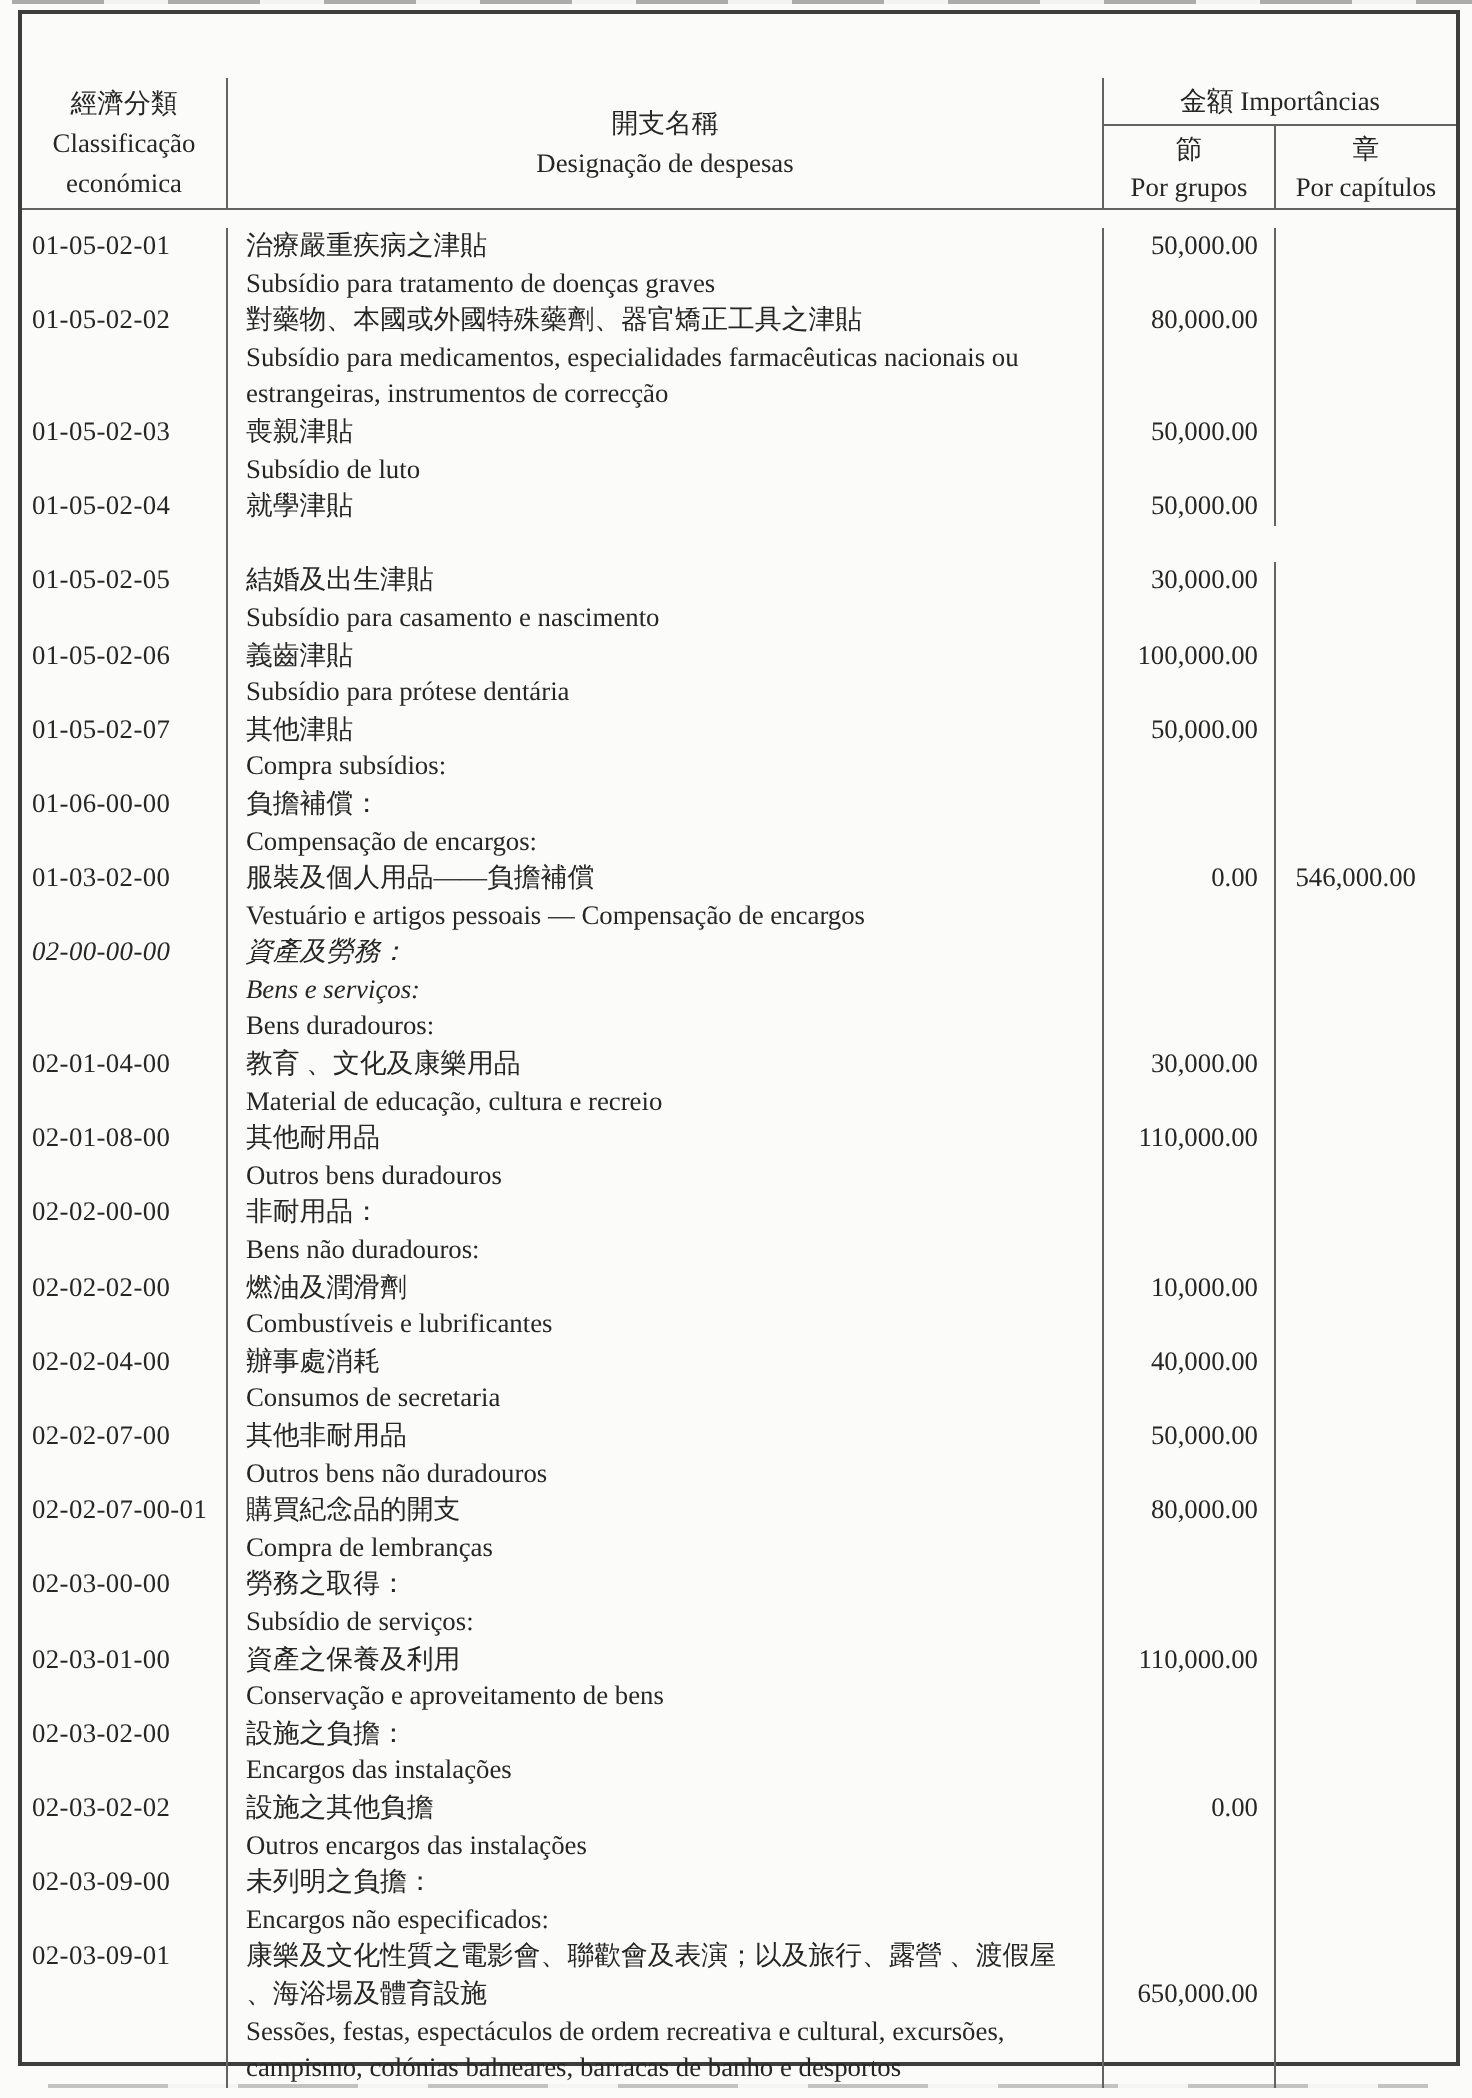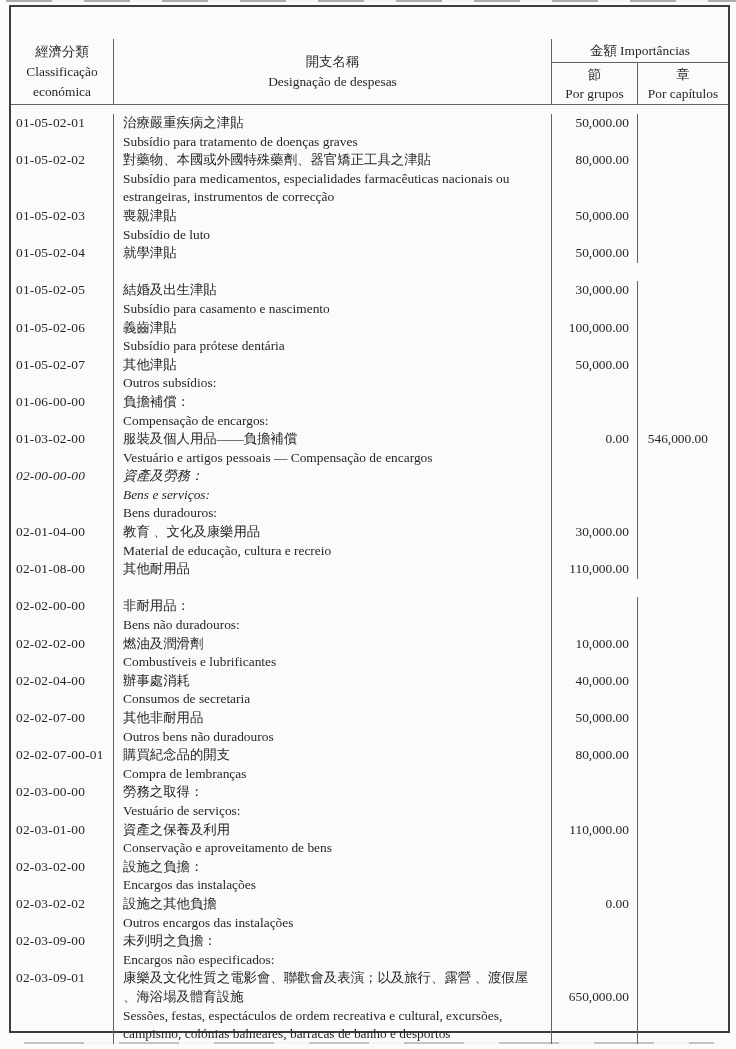--- a/index.html
+++ b/index.html
@@ -214,21 +214,21 @@
           <div class="c4"></div>
         </div>
         <div class="line">
           <div class="c1">01-05-02-07</div>
           <div class="c2">其他津貼</div>
           <div class="c3">50,000.00</div>
           <div class="c4"></div>
         </div>
         <div class="line">
           <div class="c1"></div>
-          <div class="c2">Outros subsídios:</div>
+          <div class="c2">Compra subsídios:</div>
           <div class="c3"></div>
           <div class="c4"></div>
         </div>
         <div class="line">
           <div class="c1">01-06-00-00</div>
           <div class="c2">負擔補償：</div>
           <div class="c3"></div>
           <div class="c4"></div>
         </div>
         <div class="line">
@@ -280,20 +280,21 @@
           <div class="c4"></div>
         </div>
         <div class="line">
           <div class="c1">02-01-08-00</div>
           <div class="c2">其他耐用品</div>
           <div class="c3">110,000.00</div>
           <div class="c4"></div>
         </div>
         <div class="line">
           <div class="c1"></div>
+          <div class="c2">Outros bens duradouros</div>
           <div class="c3"></div>
           <div class="c4"></div>
         </div>
         <div class="line">
           <div class="c1">02-02-00-00</div>
           <div class="c2">非耐用品：</div>
           <div class="c3"></div>
           <div class="c4"></div>
         </div>
         <div class="line">
@@ -351,21 +352,21 @@
           <div class="c4"></div>
         </div>
         <div class="line">
           <div class="c1">02-03-00-00</div>
           <div class="c2">勞務之取得：</div>
           <div class="c3"></div>
           <div class="c4"></div>
         </div>
         <div class="line">
           <div class="c1"></div>
-          <div class="c2">Vestuário de serviços:</div>
+          <div class="c2">Subsídio de serviços:</div>
           <div class="c3"></div>
           <div class="c4"></div>
         </div>
         <div class="line">
           <div class="c1">02-03-01-00</div>
           <div class="c2">資產之保養及利用</div>
           <div class="c3">110,000.00</div>
           <div class="c4"></div>
         </div>
         <div class="line">

